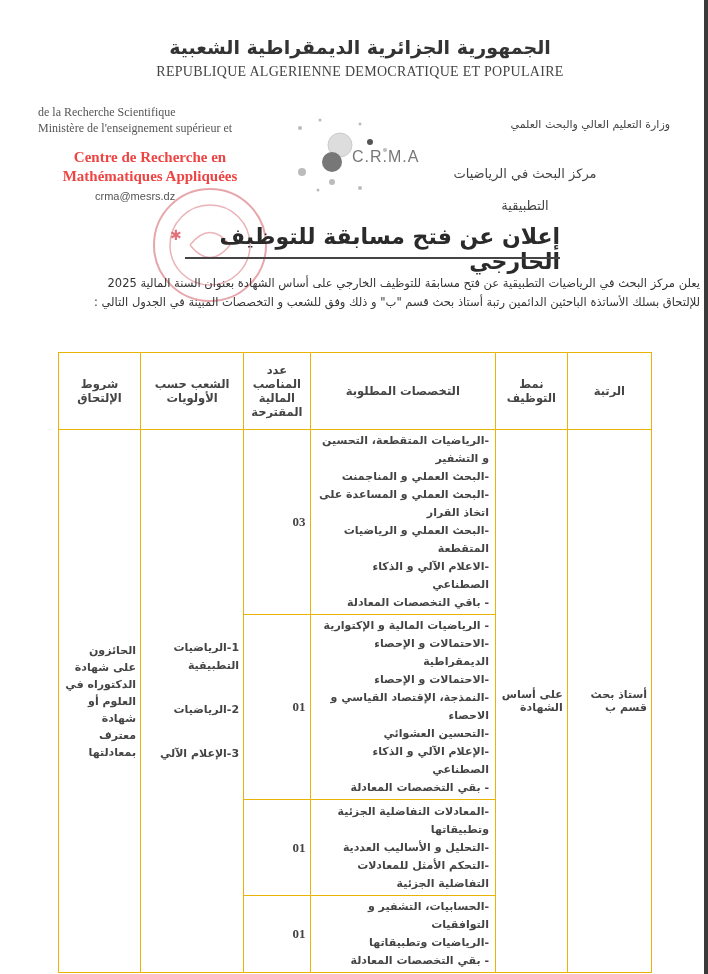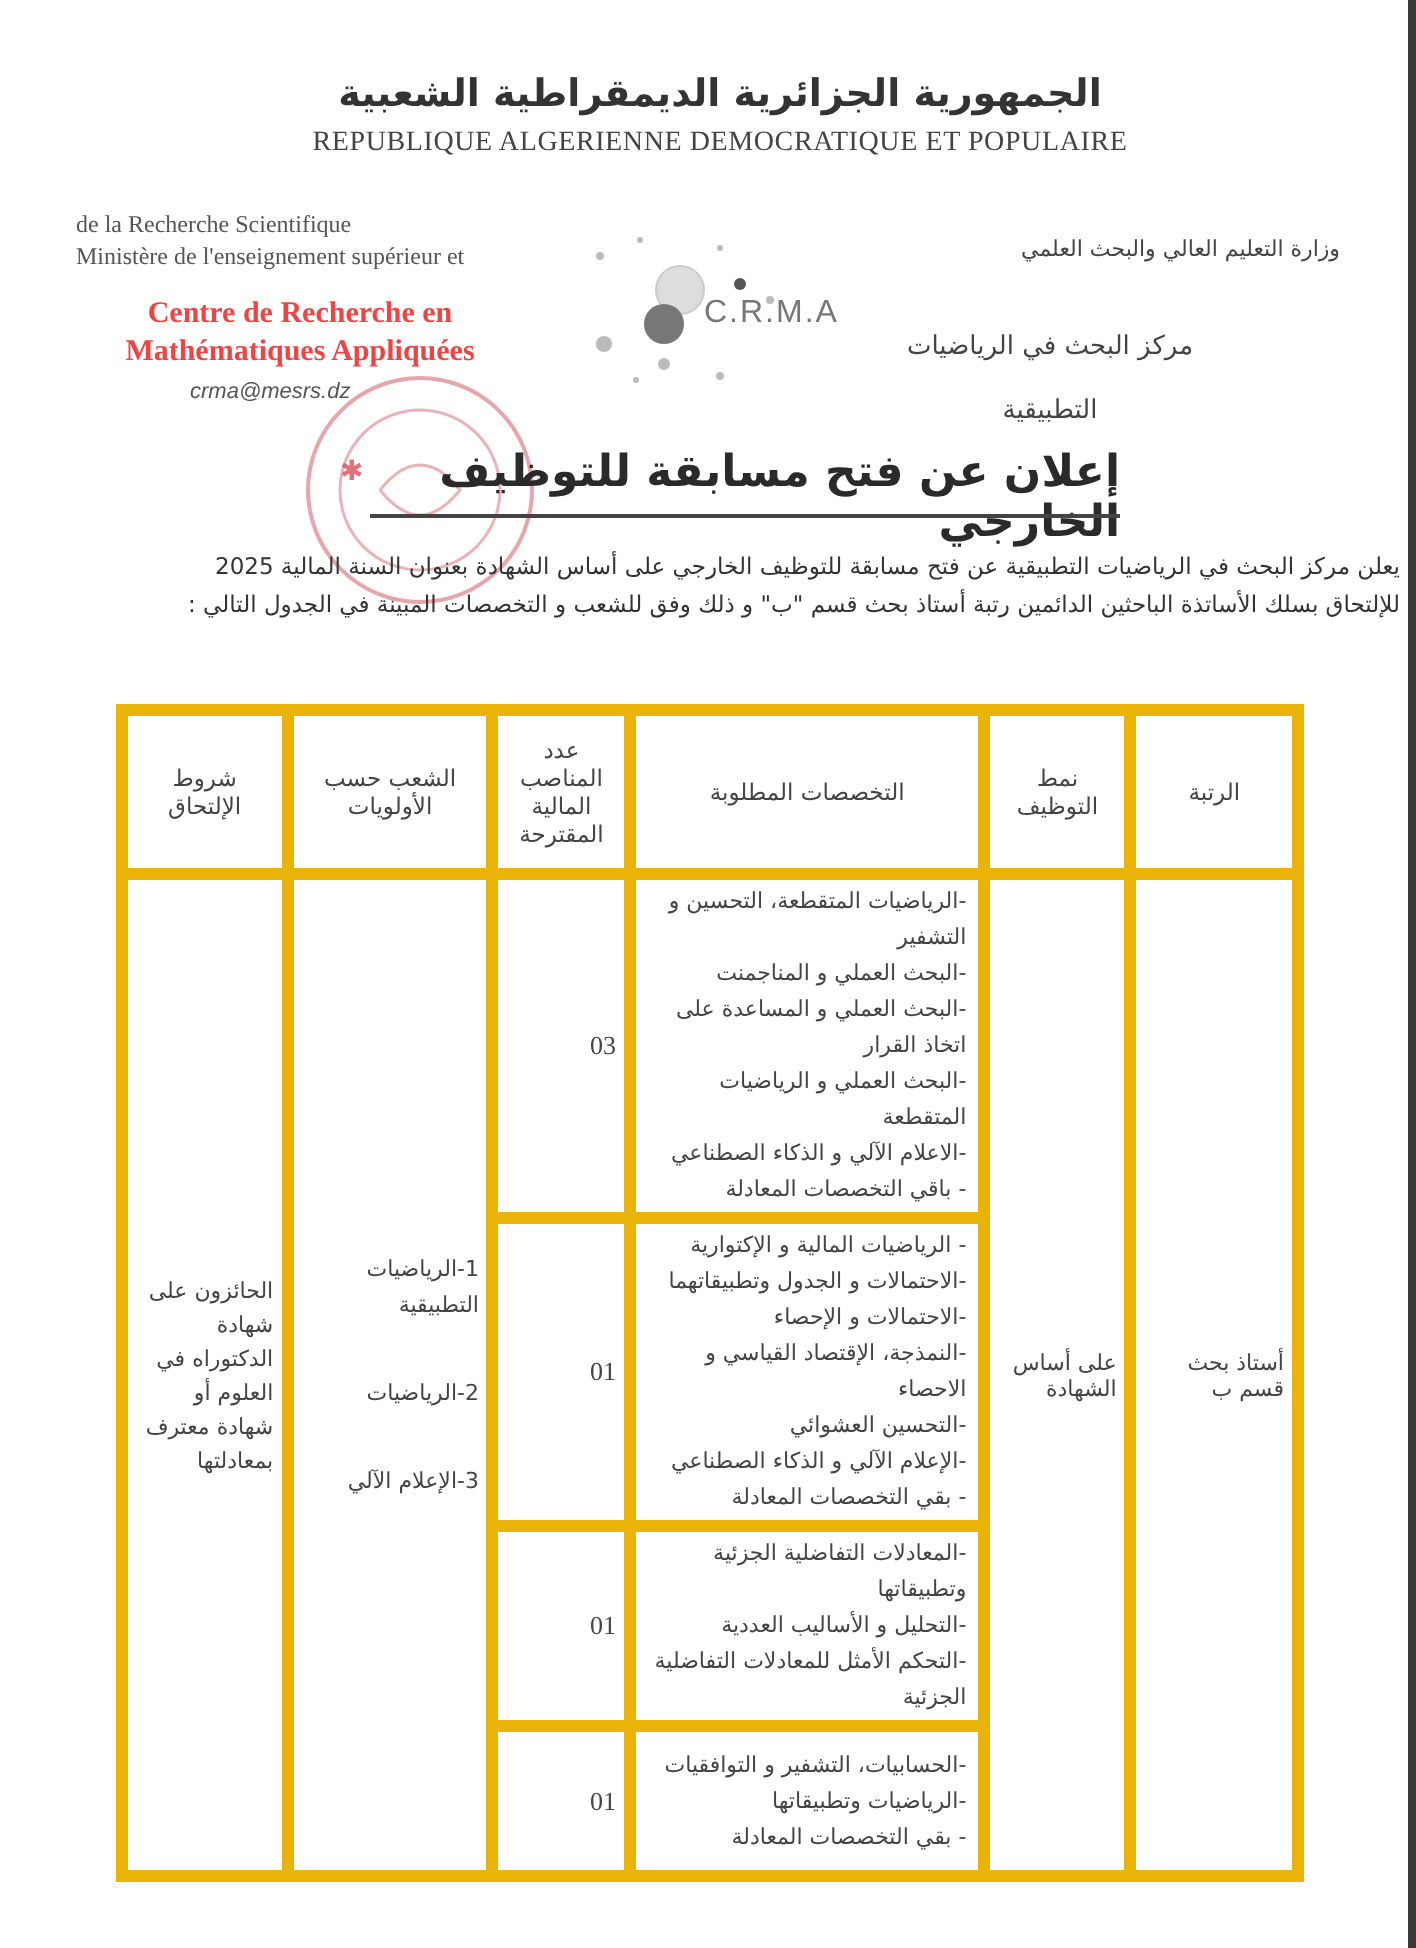--- a/index.html
+++ b/index.html
@@ -19,21 +19,21 @@
       left: 100px; top: 64px; width: 520px; text-align: center;
       font-family: "Liberation Serif", serif; font-size: 14px; color: #444; letter-spacing: 0.3px;
     }
     .ministry-fr {
       left: 38px; top: 104px; width: 230px; font-family: "Liberation Serif", serif; font-size: 12px; color: #555; line-height: 16px;
     }
     .centre-fr {
       left: 40px; top: 148px; width: 220px; text-align: center;
       font-family: "Liberation Serif", serif; font-size: 15px; font-weight: bold; color: #ef4444; line-height: 19px;
     }
-    .email-fr { left: 95px; top: 190px; font-family: "Liberation Sans", sans-serif; font-size: 11px; color: #555; font-style: italic; }
+    .email-fr { left: 95px; top: 190px; font-family: "Liberation Sans", sans-serif; font-size: 11px; color: #555; }
     .ministry-ar {
       left: 420px; top: 118px; width: 250px; text-align: right; direction: rtl;
       font-family: "DejaVu Sans", sans-serif; font-size: 11px; color: #444;
     }
     .centre-ar {
       left: 430px; top: 158px; width: 190px; text-align: center; direction: rtl;
       font-family: "DejaVu Sans", sans-serif; font-size: 13px; color: #444; line-height: 32px;
     }
     .logo { left: 290px; top: 110px; width: 140px; height: 90px; }
     .logo-text { left: 352px; top: 148px; font-family: "Liberation Sans", sans-serif; font-size: 16px; color: #777; letter-spacing: 1px; }
@@ -46,21 +46,21 @@
     .intro {
       left: 68px; top: 274px; width: 632px; direction: rtl; text-align: right;
       font-family: "DejaVu Sans", sans-serif; font-size: 11.5px; color: #333; line-height: 19px;
     }
     table.main {
       position: absolute; left: 58px; top: 352px; width: 594px; height: 541px;
       border-collapse: collapse; direction: rtl;
       font-family: "DejaVu Sans", sans-serif; font-size: 11px; color: #444;
     }
     table.main td, table.main th {
-      border: 6px solid #eab308; vertical-align: middle; font-weight: normal; padding: 2px 4px;
+      border: 1px solid #eab308; vertical-align: middle; font-weight: bold; padding: 2px 4px;
     }
     table.main th { height: 72px; font-size: 11.5px; }
     .col-rank { width: 86px; }
     .col-mode { width: 66px; }
     .col-spec { width: 203px; }
     .col-count { width: 59px; }
     .col-branch { width: 101px; }
     .col-cond { width: 79px; }
     .spec-list { text-align: right; line-height: 18px; padding-right: 6px !important; }
     .spec-list div { white-space: normal; }
@@ -148,21 +148,21 @@
       <td rowspan="4">
         <div class="branch-item">1-الرياضيات التطبيقية</div>
         <div class="branch-item">2-الرياضيات</div>
         <div class="branch-item">3-الإعلام الآلي</div>
       </td>
       <td rowspan="4" class="cond-text">الحائزون على شهادة الدكتوراه في العلوم أو شهادة معترف بمعادلتها</td>
     </tr>
     <tr style="height:147px">
       <td class="spec-list">
         <div>- الرياضيات المالية و الإكتوارية</div>
-        <div>-الاحتمالات و الجدول وتطبيقاتهما</div>
+        <div>-الاحتمالات و الإحصاء الديمقراطية</div>
         <div>-الاحتمالات و الإحصاء</div>
         <div>-النمذجة، الإقتصاد القياسي و الاحصاء</div>
         <div>-التحسين العشوائي</div>
         <div>-الإعلام الآلي و الذكاء الصطناعي</div>
         <div>- بقي التخصصات المعادلة</div>
       </td>
       <td class="count">01</td>
     </tr>
     <tr style="height:96px">
       <td class="spec-list">

